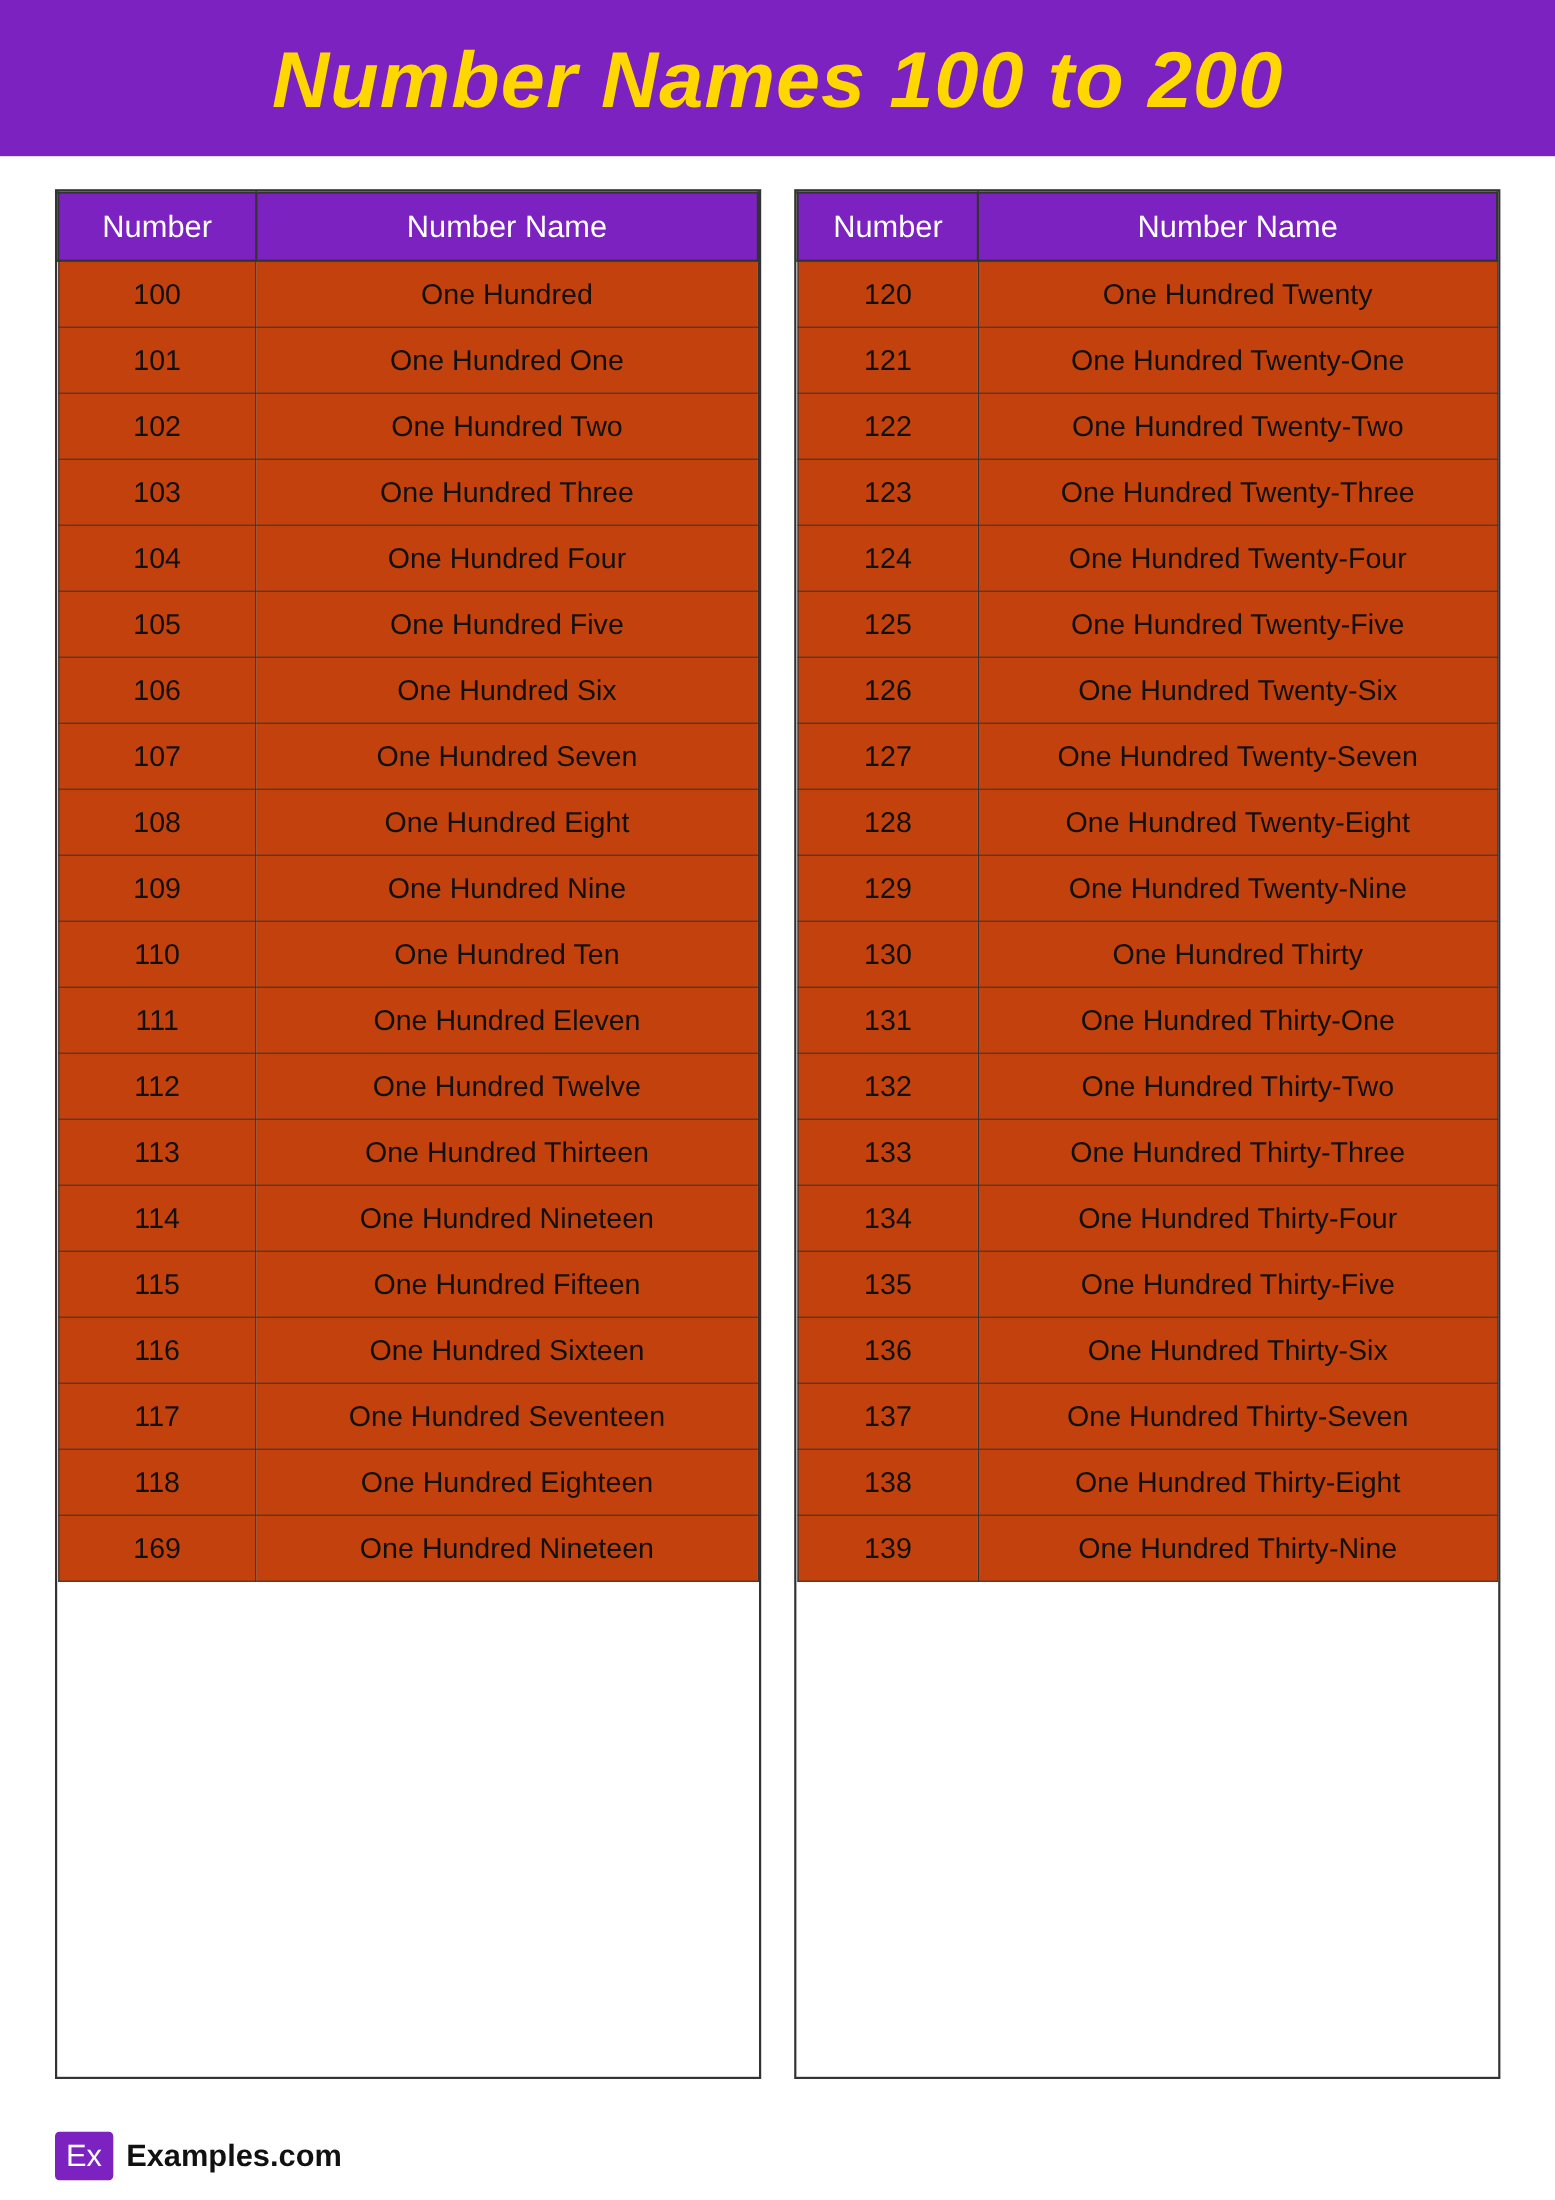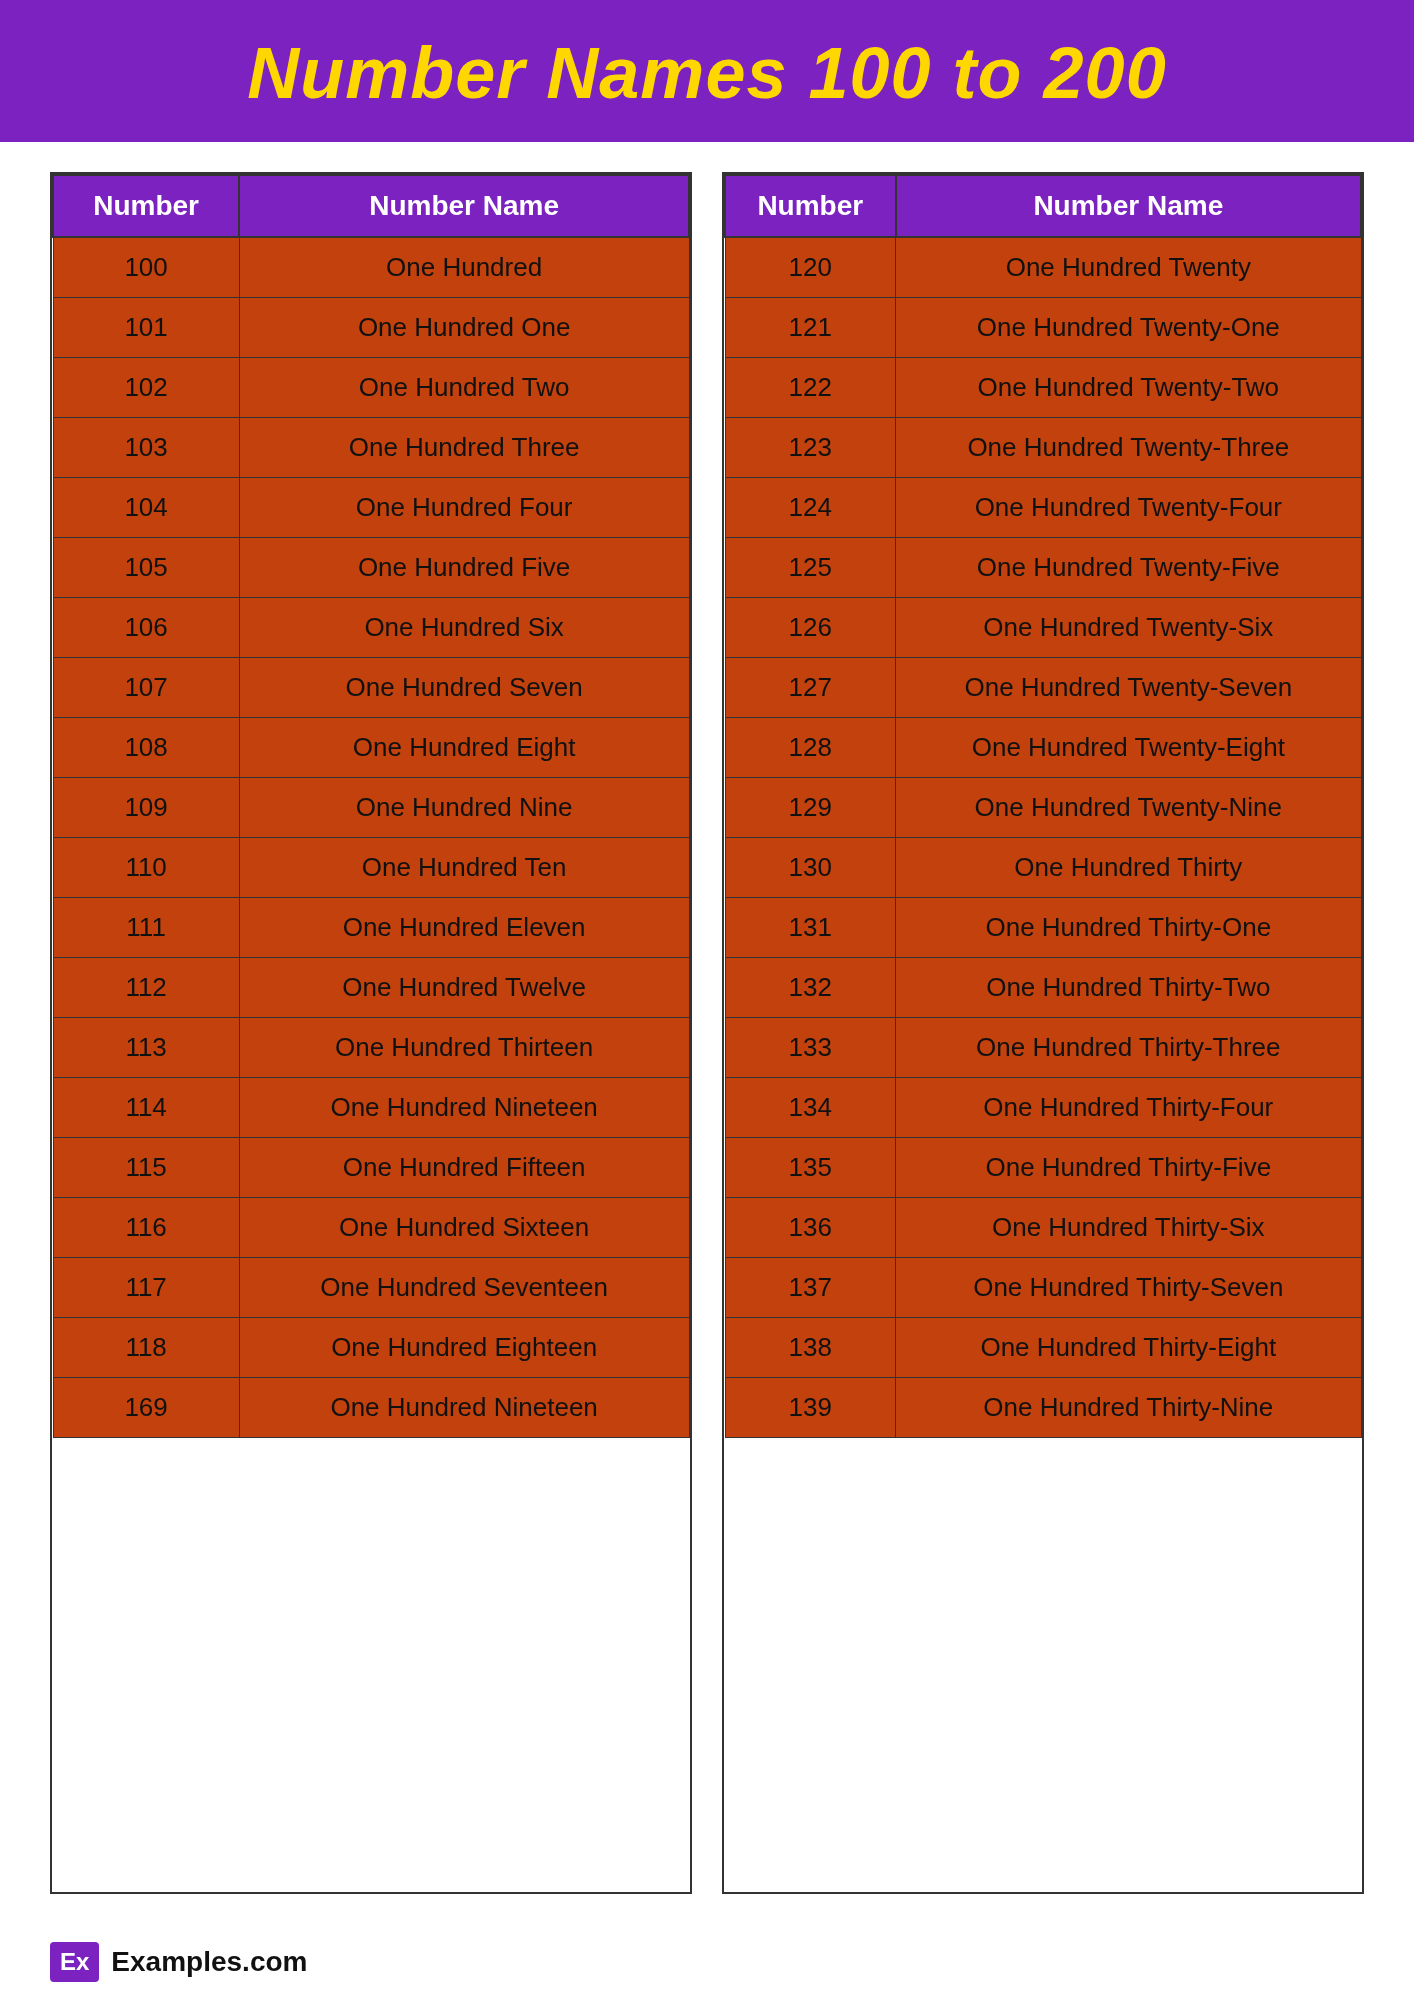--- a/index.html
+++ b/index.html
@@ -50,21 +50,21 @@
       width: 100%;
       border-collapse: collapse;
     }
 
     thead tr {
       background: #7B22C0;
     }
 
     thead th {
       color: #ffffff;
-      font-weight: 700;
+      font-weight: 400;
       font-size: 28px;
       padding: 14px 10px;
       text-align: center;
       border: 2px solid #333;
     }
 
     tbody tr {
       background: #c2410c;
     }
 
@@ -80,22 +80,22 @@
       width: 100%;
       padding: 18px 50px;
       display: flex;
       align-items: center;
       gap: 12px;
     }
 
     .footer-logo {
       background: #7B22C0;
       color: #ffffff;
-      font-weight: 700;
-      font-size: 24px;
+      font-weight: 400;
+      font-size: 28px;
       padding: 6px 10px;
       border-radius: 4px;
     }
 
     .footer-text {
       font-size: 28px;
       font-weight: 700;
       color: #111;
     }
   </style>

